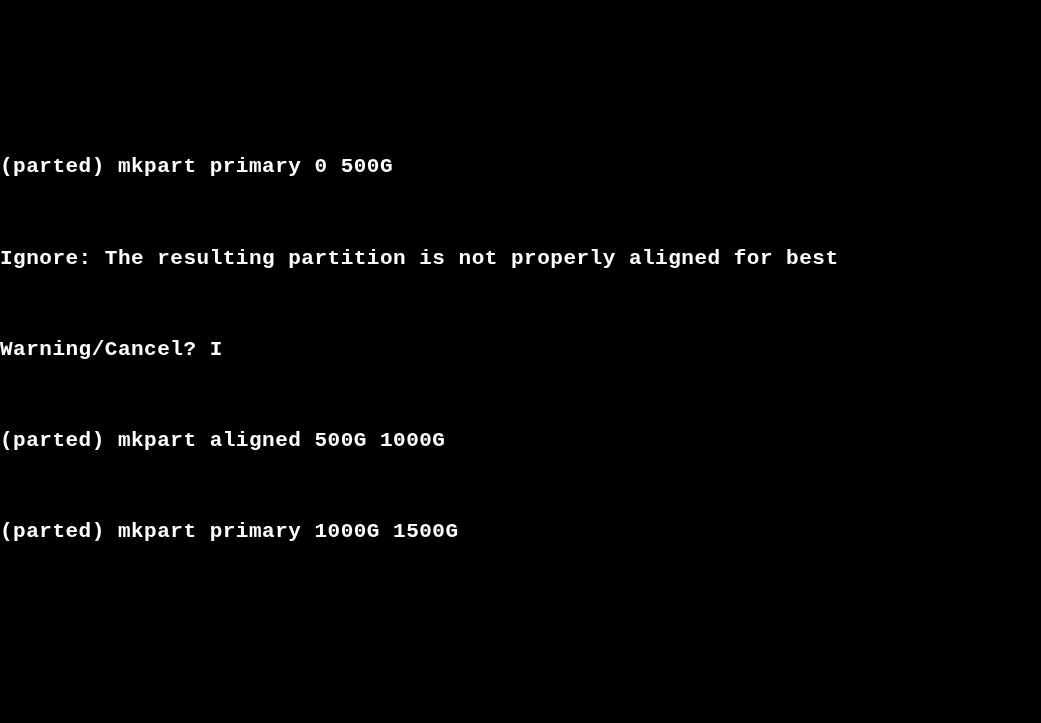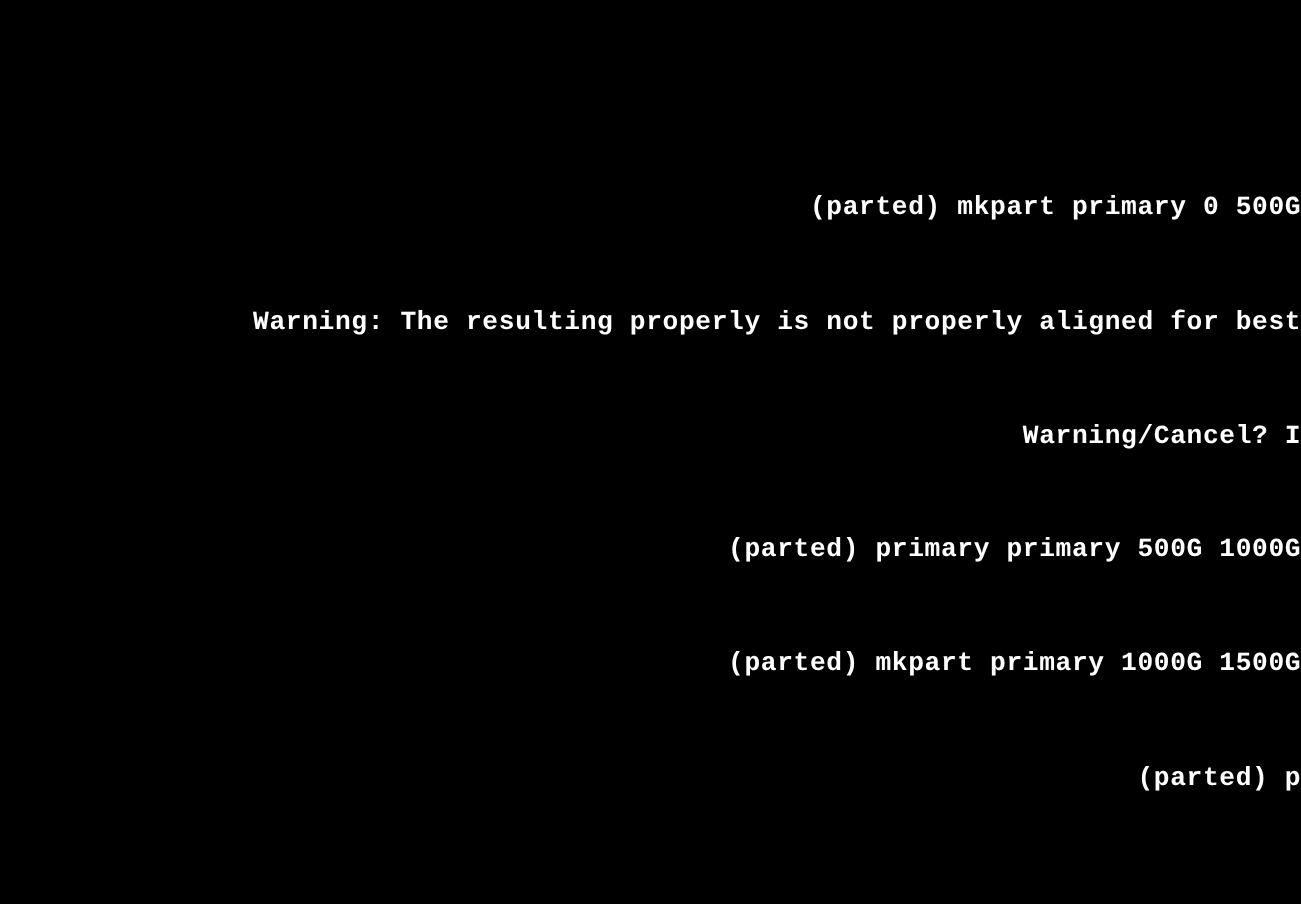--- a/index.html
+++ b/index.html
@@ -21,40 +21,38 @@
       overflow: hidden;
       white-space: pre;
     }
     .terminal {
       width: 100%;
       height: 100%;
     }
     .line {
       display: block;
       white-space: pre;
-      text-align: right;
     }
   </style>
 </head>
 <body>
 
 
 
 <div class="terminal">
 <span class="line">(parted) mkpart primary 0 500G</span>
 <span class="line"></span>
-<span class="line">Warning: The resulting properly is not properly aligned for best</span>
+<span class="line">Ignore: The resulting partition is not properly aligned for best</span>
 <span class="line"></span>
 <span class="line">Warning/Cancel? I</span>
 <span class="line"></span>
-<span class="line">(parted) primary primary 500G 1000G</span>
+<span class="line">(parted) mkpart aligned 500G 1000G</span>
 <span class="line"></span>
 <span class="line">(parted) mkpart primary 1000G 1500G</span>
 <span class="line"></span>
-<span class="line">(parted) p</span>
 
 
 
 
 <span class="line"></span>
 
 
 
 
 <span class="line"></span>

